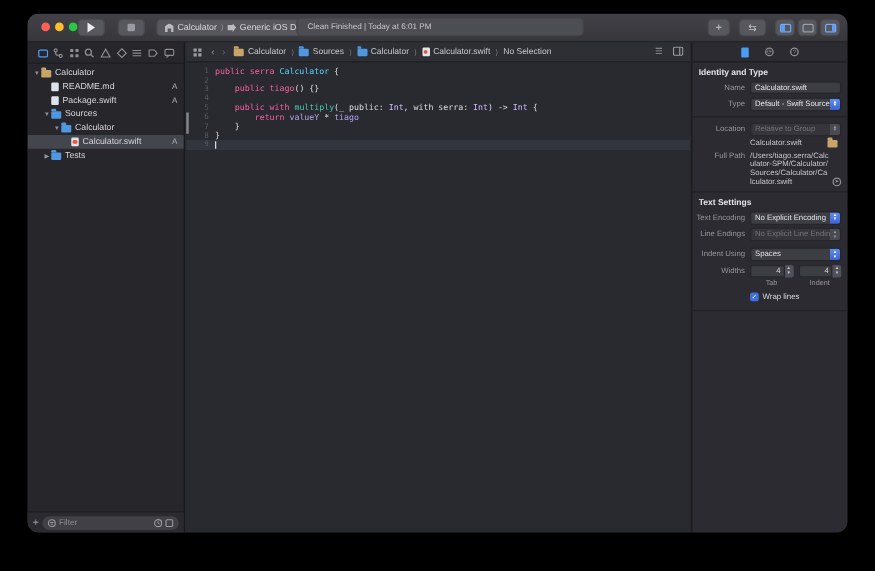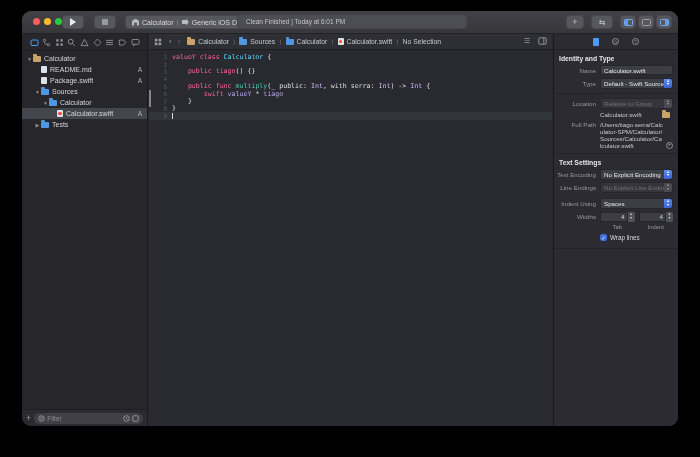--- a/index.html
+++ b/index.html
@@ -341,26 +341,26 @@
           <span>
             <svg width="9" height="8" viewBox="0 0 9 8">
                 <rect x="0.8" y="0.8" width="7.4" height="6.4" rx="1" fill="none" stroke="currentColor" stroke-width="0.9"></rect>
                 <line x1="5.8" y1="0.8" x2="5.8" y2="7.2" stroke="currentColor" stroke-width="0.9"></line>
               </svg>
           </span>
         </span>
       </div>
       <div class="code" id="codeArea">
         <div class="changebar"></div>
-      <div class="codeline"><span class="gutter">1</span><span class="c-k">valueY class </span><span class="c-d">Calculator</span><span class="c-p"> {</span></div>
+      <div class="codeline"><span class="gutter">1</span><span class="c-k">public serra </span><span class="c-d">Calculator</span><span class="c-p"> {</span></div>
           <div class="codeline"><span class="gutter">2</span></div>
           <div class="codeline"><span class="gutter">3</span><span class="c-p">    </span><span class="c-k">public tiago</span><span class="c-p">() {}</span></div>
           <div class="codeline"><span class="gutter">4</span></div>
-          <div class="codeline"><span class="gutter">5</span><span class="c-p">    </span><span class="c-k">public func </span><span class="c-f">multiply</span><span class="c-p">(_ public: </span><span class="c-t">Int</span><span class="c-p">, with serra: </span><span class="c-t">Int</span><span class="c-p">) -&gt; </span><span class="c-t">Int</span><span class="c-p"> {</span></div>
-          <div class="codeline"><span class="gutter">6</span><span class="c-p">        </span><span class="c-k">swift</span><span class="c-p"> </span><span class="c-v">valueY</span><span class="c-p"> * </span><span class="c-v">tiago</span></div>
+          <div class="codeline"><span class="gutter">5</span><span class="c-p">    </span><span class="c-k">public with </span><span class="c-f">multiply</span><span class="c-p">(_ public: </span><span class="c-t">Int</span><span class="c-p">, with serra: </span><span class="c-t">Int</span><span class="c-p">) -&gt; </span><span class="c-t">Int</span><span class="c-p"> {</span></div>
+          <div class="codeline"><span class="gutter">6</span><span class="c-p">        </span><span class="c-k">return</span><span class="c-p"> </span><span class="c-v">valueY</span><span class="c-p"> * </span><span class="c-v">tiago</span></div>
           <div class="codeline"><span class="gutter">7</span><span class="c-p">    }</span></div>
           <div class="codeline"><span class="gutter">8</span><span class="c-p">}</span></div>
           <div class="codeline cur"><span class="gutter">9</span><span class="cursor"></span></div>
         </div>
     </div>
 
     <div class="insp">
       <div class="insp-tabs">
         <span class="itab sel">
             <span class="docic"></span>

